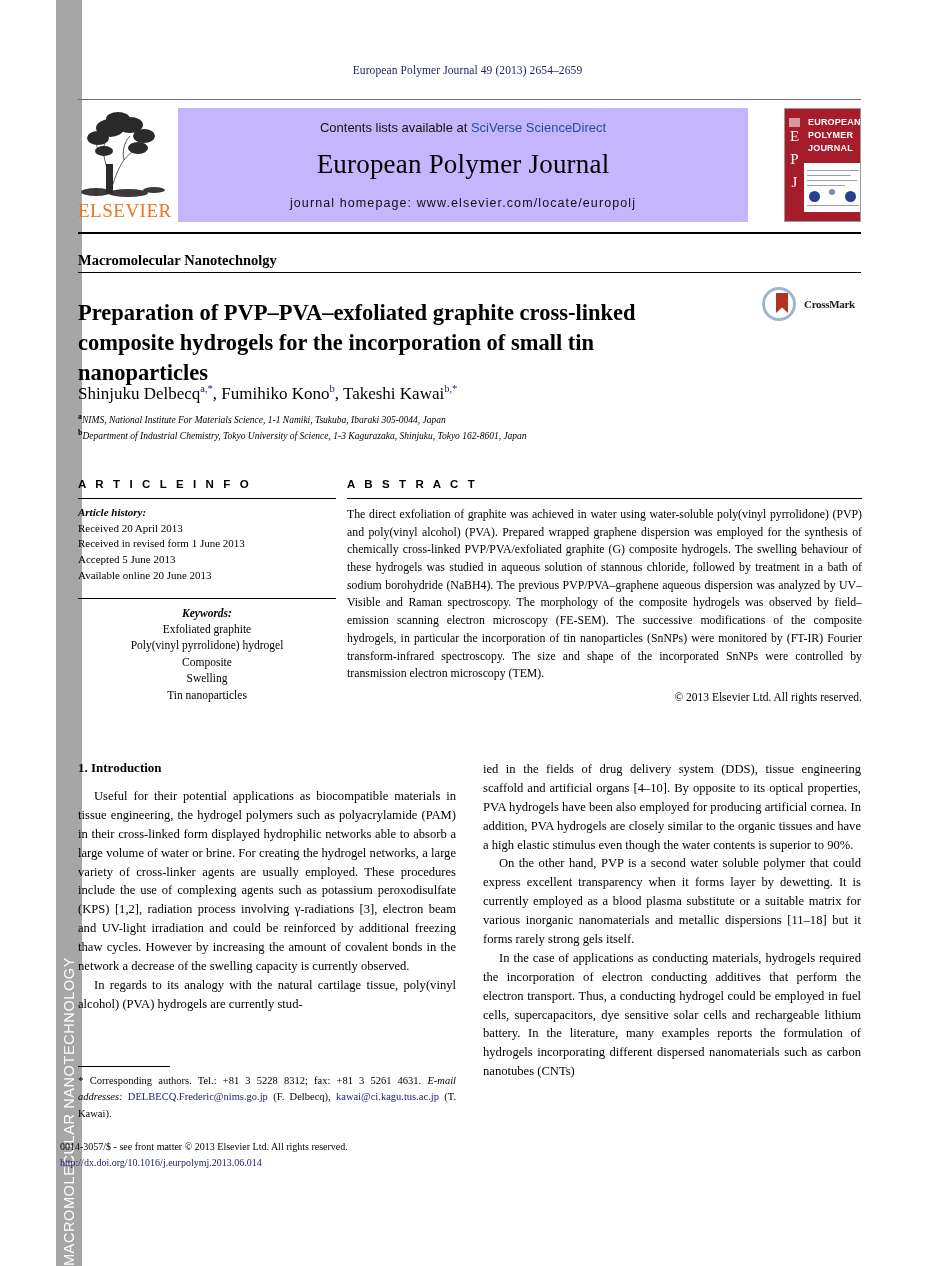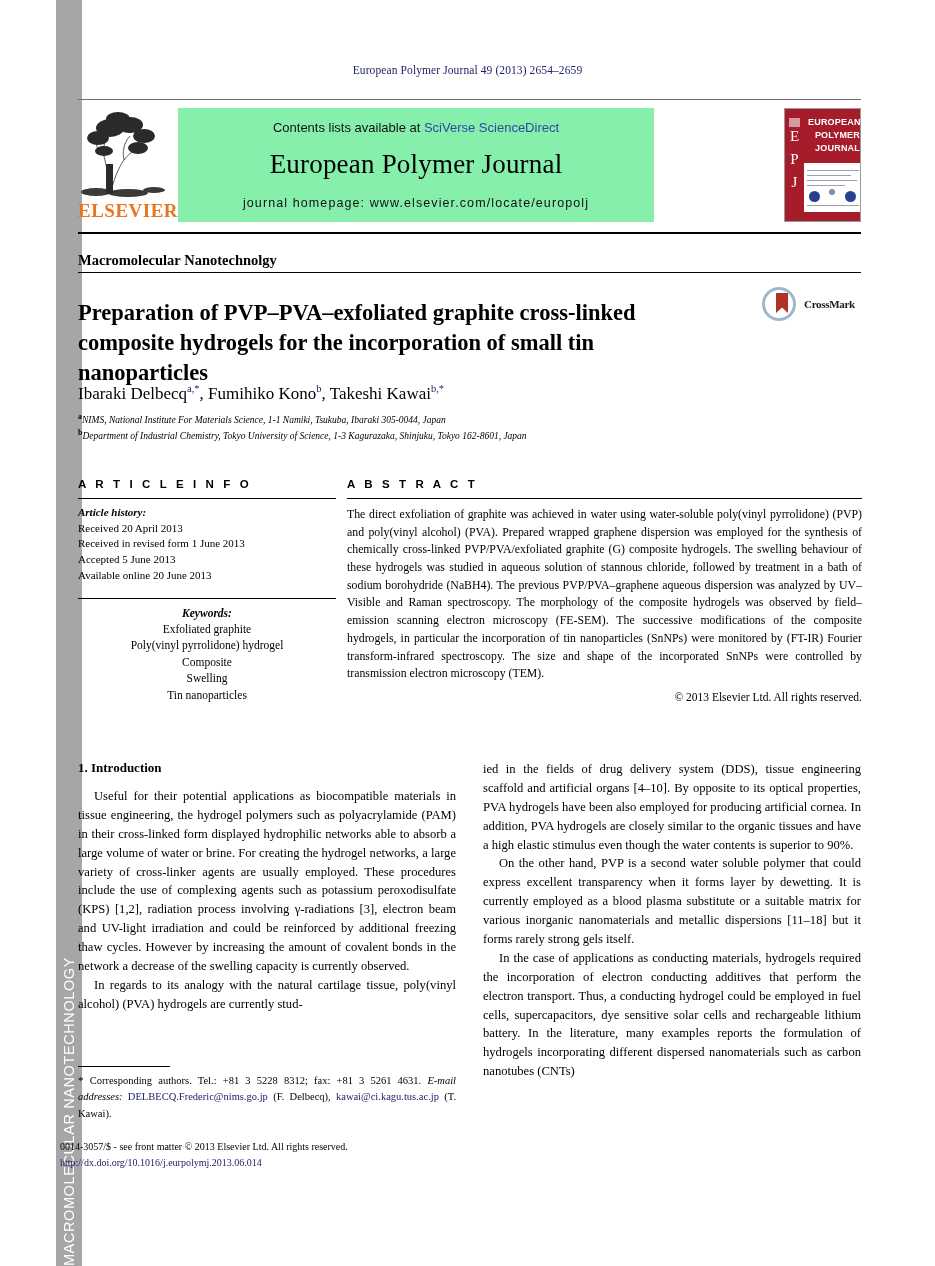--- a/index.html
+++ b/index.html
@@ -61,43 +61,43 @@
     width: 783px;
     border-top: 1.6px solid #6e6e6e;
     border-bottom: 2.2px solid #000000;
     padding-top: 8px; padding-bottom: 7px;
     height: 135px;
   }
   #masthead-inner { position: relative; height: 118px; }
 
   #elsevier-logo {
     position: absolute; left: 0; top: 0;
-    width: 92px; height: 114px; font-weight: bold;
+    width: 92px; height: 114px;
   }
   #elsevier-tree {
     position: absolute; left: 2px; top: 0;
     width: 86px; height: 90px;
     overflow: hidden;
   }
   #elsevier-wordmark {
     position: absolute; left: 0; bottom: 2px;
     width: 90px;
     color: #e77522;
     font-family: "Liberation Serif", serif;
     font-size: 19px;
     letter-spacing: 0.5px;
     text-align: center;
     line-height: 1;
   }
 
   #masthead-center {
     position: absolute;
     left: 100px; top: 0;
-    width: 476px; height: 114px;
-    background: #86efac;
+    width: 570px; height: 114px;
+    background: #c4b5fd;
     text-align: center;
   }
   #contents-line {
     padding-top: 12px;
     font-family: "Liberation Sans", sans-serif;
     font-size: 13px;
     color: #111111;
   }
   #contents-line .sd-link { color: #2a4ba0; }
   #journal-title {
@@ -130,21 +130,20 @@
   #cover-left .epj-letter {
     color: #ffffff;
     font-family: "Liberation Serif", serif;
     font-size: 15px;
     text-align: center;
     line-height: 1;
   }
   #cover-right {
     position: absolute; left: 19px; top: 0; right: 0; bottom: 0;
     background: #ffffff;
-    text-align: right;
   }
   #cover-band {
     position: absolute; left: 0; top: 0; right: 0;
     height: 54px;
     background: #a61c2b;
     color: #ffffff;
     font-family: "Liberation Sans", sans-serif;
     font-size: 9px;
     font-weight: bold;
     line-height: 1.45;
@@ -443,21 +442,21 @@
   <h1 id="article-title">Preparation of PVP–PVA–exfoliated graphite cross-linked composite hydrogels for the incorporation of small tin nanoparticles</h1>
 
   <div id="crossmark">
     <div id="crossmark-badge">
       <div id="crossmark-ribbon"></div>
     </div>
     <div id="crossmark-text">CrossMark</div>
   </div>
 
   <div id="authors">
-    <span>Ibaraki Delbecq</span><sup>a,*</sup>,
+    <span>Shinjuku Delbecq</span><sup>a,*</sup>,
     <span>Fumihiko Kono</span><sup>b</sup>,
     <span>Takeshi Kawai</span><sup>b,*</sup>
   </div>
 
   <div id="affiliations">
     <div class="aff-line">
       <sup>a</sup><span class="aff-name">NIMS, National Institute For Materials Science, 1-1 Namiki, Tsukuba, Ibaraki 305-0044, Japan</span>
     </div>
     <div class="aff-line">
       <sup>b</sup><span class="aff-name">Department of Industrial Chemistry, Tokyo University of Science, 1-3 Kagurazaka, Shinjuku, Tokyo 162-8601, Japan</span>

